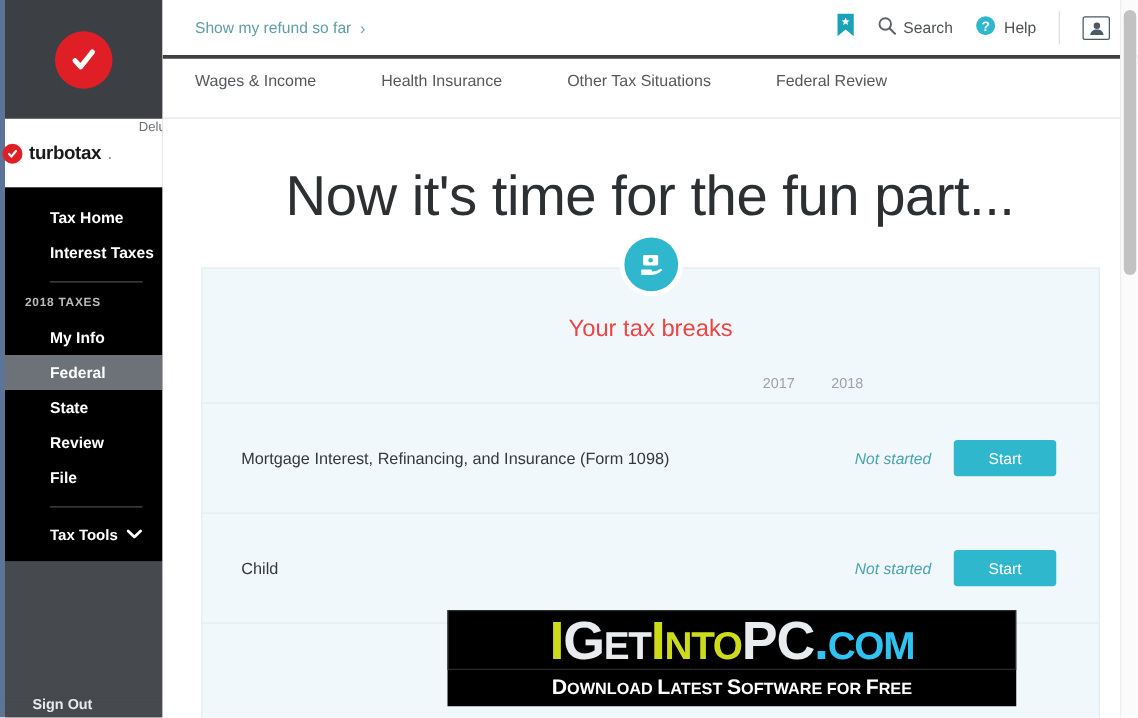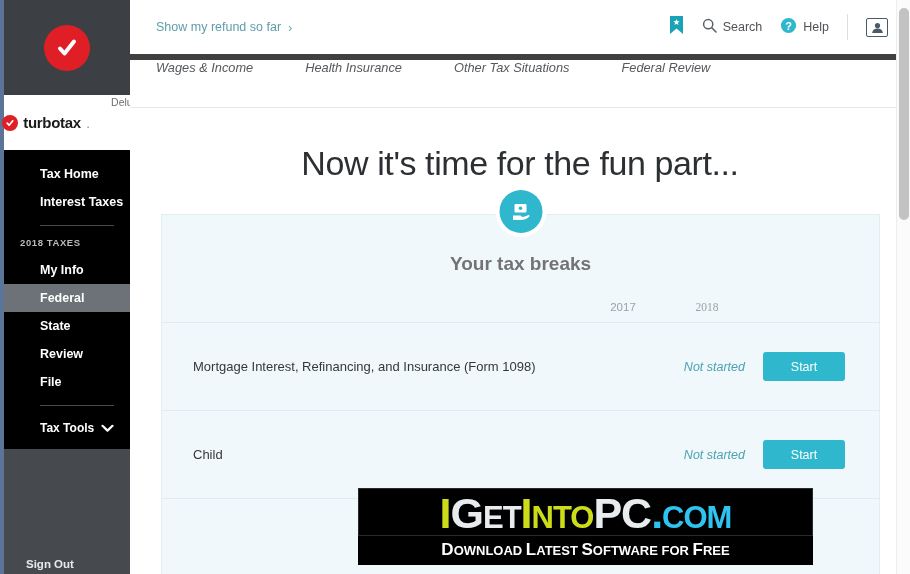--- a/index.html
+++ b/index.html
@@ -79,22 +79,22 @@
     background: #46494e; padding: 0 0 4px 22px;
     font-size: 11.5px; color: #e9eaea; font-weight: 600; cursor: pointer;
   }
 
   
   .main {
     flex: 1 1 auto; position: relative;
     background: #ffffff; overflow: hidden;
   }
   .topbar {
-    height: 60px; display: flex; align-items: center;
-    padding: 0 22px 0 26px; border-bottom: 6px solid #404040;
+    height: 47px; display: flex; align-items: center;
+    padding: 0 22px 0 26px; border-bottom: 3px solid #404040;
     background: #ffffff;
   }
   .refund-link {
     font-size: 12.5px; color: #5f9ea8; cursor: pointer;
     display: flex; align-items: center; gap: 7px;
   }
   .refund-link .chev { font-size: 13px; color: #6aa8b2; }
   .top-actions {
     margin-left: auto; display: flex; align-items: center; gap: 18px;
   }
@@ -103,68 +103,67 @@
     font-size: 12.5px; color: #4f5357;
   }
   .sep-line { width:1px; height: 26px; background:#dcdee0; }
   .avatar-box {
     width: 22px; height: 19px; border: 1.6px solid #4a5a66;
     border-radius: 2px; display:flex; align-items:center; justify-content:center;
     cursor: pointer; background:#fff;
   }
 
   .tabs {
-    height: 48px; display: flex; align-items: flex-start;
+    height: 48px; display: flex; align-items: center;
     padding-left: 26px; border-bottom: 1px solid #e6e8ea;
     gap: 0;
-    font-style: italic;
   }
   .tab {
     font-size: 12.8px; color: #55595d; cursor: pointer;
     padding: 0 0 12px 0; margin-right: 52px; position: relative;
     white-space: nowrap;
   }
   .tab.active { color: #1b1d1f; }
   .tab.active::after {
     content: ""; position: absolute; left: 0; right: 0; bottom: 0;
     height: 3px; background: #5cc1ce;
   }
 
   .page-title {
-    text-align: center; font-size: 34px; color: #2c3033;
+    text-align: center; font-size: 45px; color: #2c3033;
     font-weight: normal; margin-top: 36px; letter-spacing: -0.4px;
   }
 
   
   .card {
     position: relative;
     margin: 31px 30px 0 31px;
     background: #f1f8fb;
     border: 1px solid #e3edf1;
     min-height: 400px;
   }
   .card-icon {
     position: absolute; top: -25px; left: 50%; transform: translateX(-50%);
     width: 43px; height: 43px; border-radius: 50%;
     background: #2fb8cd; display:flex; align-items:center; justify-content:center;
     box-shadow: 0 0 0 4px #ffffff;
   }
   .card-title {
-    text-align: center; font-size: 19px; color: #737373;
-    padding-top: 38px; font-weight: bold;
+    text-align: center; font-size: 19px; color: #ef4444;
+    padding-top: 38px; font-weight: normal;
   }
 
   .col-head {
     display: flex; align-items: flex-end;
     padding: 26px 34px 9px 0; font-size: 11.5px; color: #9aa3a8;
     border-bottom: 1px solid #e2ecf0;
   }
   .col-head .spacer { flex: 1 1 auto; }
   .col-y1 { width: 84px; text-align: center; }
-  .col-y2 { width: 84px; text-align: center; font-family: Liberation Serif, serif; }
+  .col-y2 { width: 84px; text-align: left; }
   .col-btn { width: 96px; }
 
   .row {
     display: flex; align-items: center;
     min-height: 88px; padding: 0 34px 0 31px;
     border-bottom: 1px solid #e2ecf0;
   }
   .row-label {
     flex: 1 1 auto; font-size: 13px; color: #33383c; line-height: 20px;
     padding-right: 16px;

